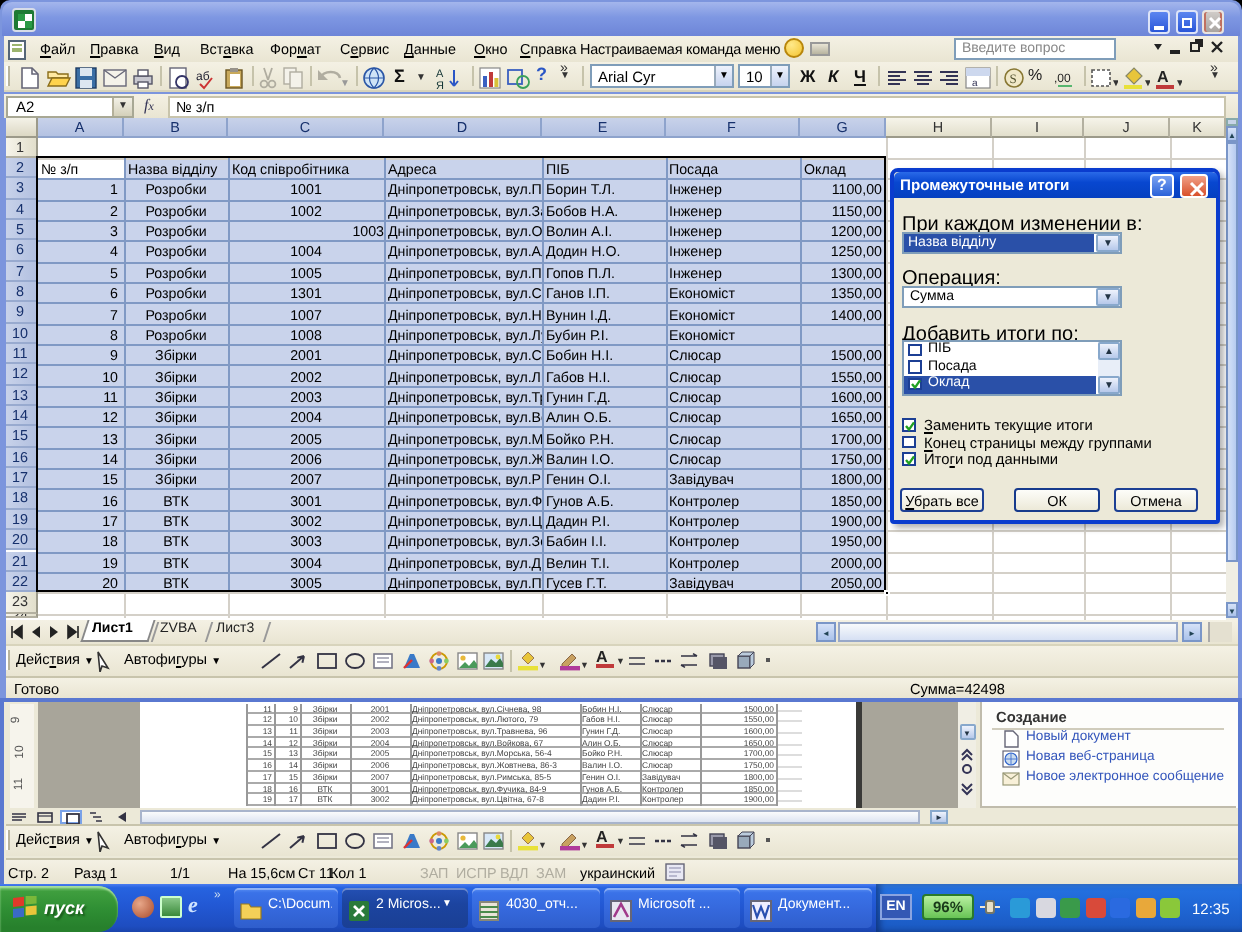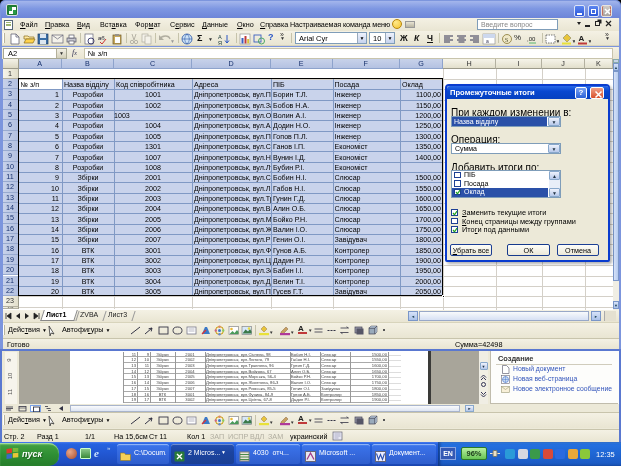--- a/index.html
+++ b/index.html
@@ -318,21 +318,21 @@
     <div class="cell" style="left:400px;top:90.4px;width:41px;text-align:right">1100,00</div>
     <div class="cell" style="left:18.5px;top:100.75px;width:40.5px;text-align:right">2</div>
     <div class="cell" style="left:62px;top:100.75px;width:52px;text-align:center">Розробки</div>
     <div class="cell" style="left:114px;top:100.75px;width:78px;text-align:center">1002</div>
     <div class="cell" style="left:194px;top:100.75px;width:77px">Дніпропетровськ, вул.Західна, 14</div>
     <div class="cell" style="left:273px;top:100.75px;width:58.5px">Бобов Н.А.</div>
     <div class="cell" style="left:334.5px;top:100.75px;width:64.5px">Інженер</div>
     <div class="cell" style="left:400px;top:100.75px;width:41px;text-align:right">1150,00</div>
     <div class="cell" style="left:18.5px;top:111.10000000000001px;width:40.5px;text-align:right">3</div>
     <div class="cell" style="left:62px;top:111.10000000000001px;width:52px;text-align:center">Розробки</div>
-    <div class="cell" style="left:114px;top:111.10000000000001px;width:78px;text-align:left">1003</div>
+    <div class="cell" style="left:114px;top:111.10000000000001px;width:78px;text-align:right">1003</div>
     <div class="cell" style="left:194px;top:111.10000000000001px;width:77px">Дніпропетровськ, вул.Олімпійська, 3</div>
     <div class="cell" style="left:273px;top:111.10000000000001px;width:58.5px">Волин А.І.</div>
     <div class="cell" style="left:334.5px;top:111.10000000000001px;width:64.5px">Інженер</div>
     <div class="cell" style="left:400px;top:111.10000000000001px;width:41px;text-align:right">1200,00</div>
     <div class="cell" style="left:18.5px;top:121.45px;width:40.5px;text-align:right">4</div>
     <div class="cell" style="left:62px;top:121.45px;width:52px;text-align:center">Розробки</div>
     <div class="cell" style="left:114px;top:121.45px;width:78px;text-align:center">1004</div>
     <div class="cell" style="left:194px;top:121.45px;width:77px">Дніпропетровськ, вул.Алмазна, 18</div>
     <div class="cell" style="left:273px;top:121.45px;width:58.5px">Додин Н.О.</div>
     <div class="cell" style="left:334.5px;top:121.45px;width:64.5px">Інженер</div>
@@ -849,21 +849,21 @@
       <rect x="2" y="3" width="6" height="6" fill="#9ab" stroke="#445" stroke-width="0.7"></rect>
       <path d="M2 3l2-2h6l-2 2zM8 9l2-2V1l-2 2z" fill="#bcd" stroke="#445" stroke-width="0.5"></path>
     </svg>
     <div class="abs" style="left:383px;top:418.5px;width:2px;height:2px;background:#555"></div>
     <div class="abs tb" style="left:2.5px;top:428.5px;width:616.5px;height:13.5px;border-top:1px solid #c8c4ac"></div>
     <div class="abs" style="left:4px;top:431.5px;font-size:7.2px;color:#000">Стр. 2</div>
     <div class="abs" style="left:37px;top:431.5px;font-size:7.2px;color:#000">Разд 1</div>
     <div class="abs" style="left:85px;top:431.5px;font-size:7.2px;color:#000">1/1</div>
     <div class="abs" style="left:114px;top:431.5px;font-size:7.2px;color:#000">На 15,6см</div>
     <div class="abs" style="left:149px;top:431.5px;font-size:7.2px;color:#000">Ст 11</div>
-    <div class="abs" style="left:187px;top:431.5px;font-size:7.2px;color:#000">Кол 1</div>
+    <div class="abs" style="left:165px;top:431.5px;font-size:7.2px;color:#000">Кол 1</div>
     <div class="abs" style="left:210px;top:431.5px;font-size:7.2px;color:#b0ada0">ЗАП</div>
     <div class="abs" style="left:228px;top:431.5px;font-size:7.2px;color:#b0ada0">ИСПР</div>
     <div class="abs" style="left:250px;top:431.5px;font-size:7.2px;color:#b0ada0">ВДЛ</div>
     <div class="abs" style="left:268px;top:431.5px;font-size:7.2px;color:#b0ada0">ЗАМ</div>
     <div class="abs" style="left:290px;top:431.5px;font-size:7.2px;color:#000">украинский</div>
     <svg class="abs" style="left:332px;top:430.5px" width="12" height="10" viewBox="0 0 12 10">
       <rect x="1" y="1" width="9" height="8" fill="#e8e8f4" stroke="#667" stroke-width="0.7"></rect>
       <path d="M2.5 3h6M2.5 5h6M2.5 7h4" stroke="#88a" stroke-width="0.6"></path>
     </svg>
     <div class="abs" style="left:0;top:442px;width:621px;height:24px;background:linear-gradient(#4a7cf0 0%,#2663e0 8%,#2258d4 45%,#1e4dc0 88%,#1a44ac 100%)"></div>

